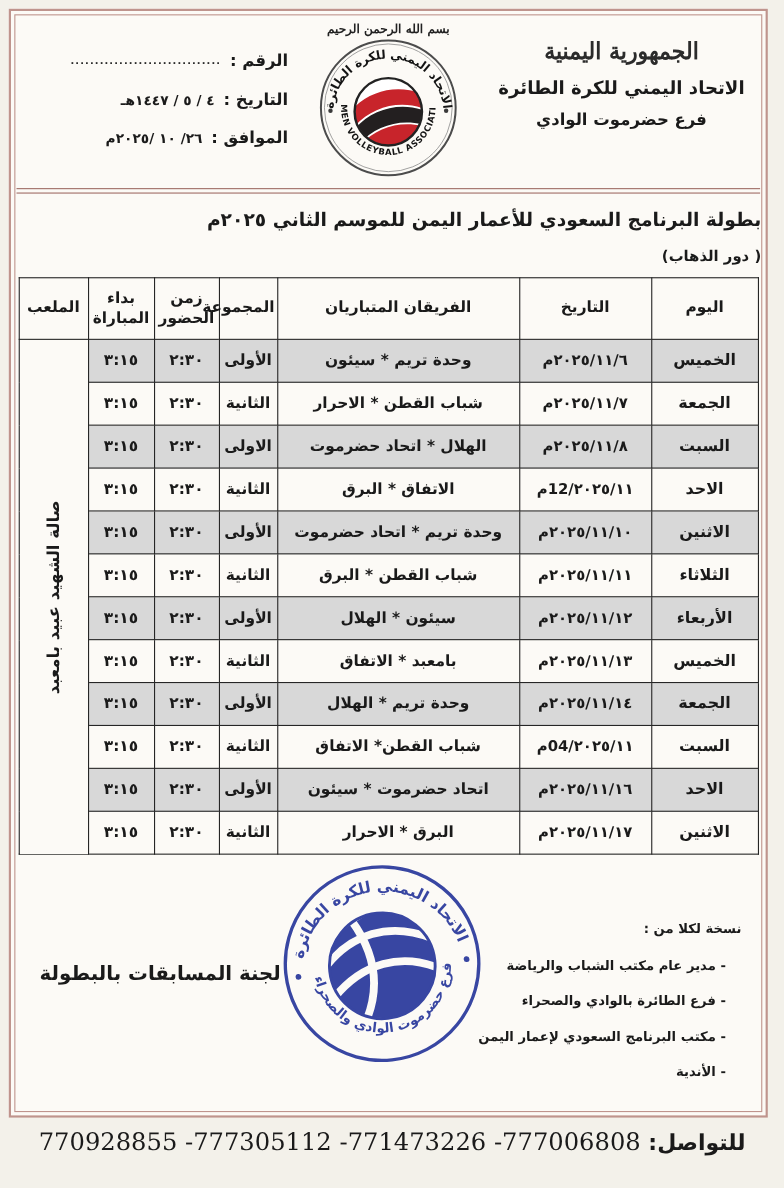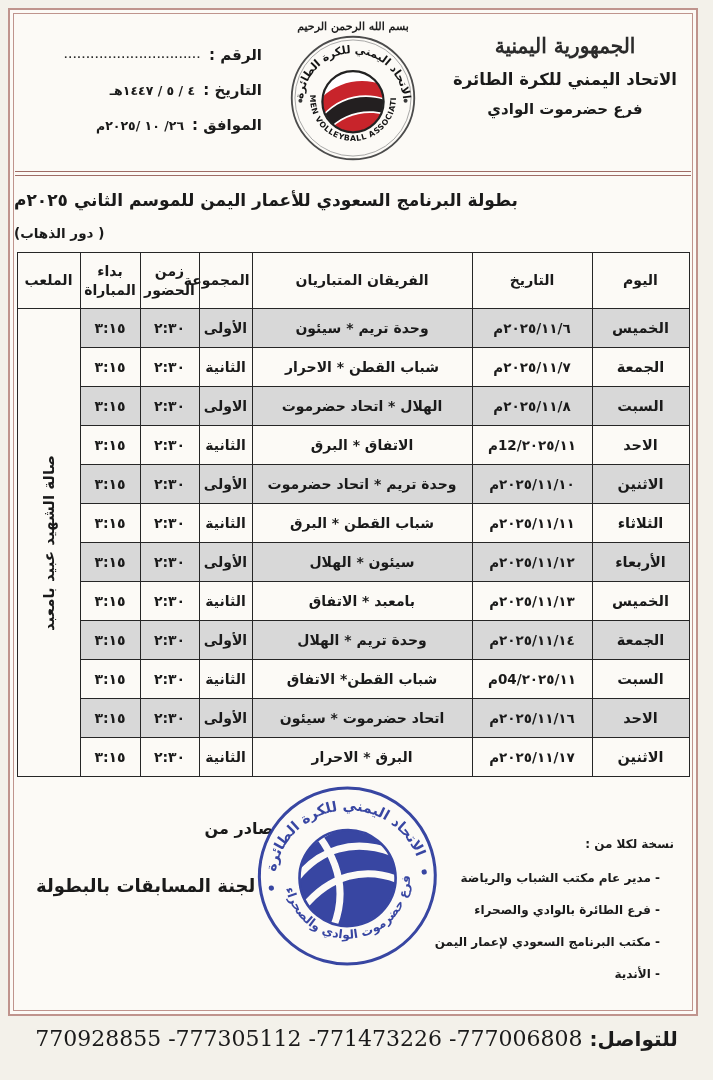--- a/index.html
+++ b/index.html
@@ -43,21 +43,21 @@
     font-family:"DejaVu Serif", serif; font-weight:bold; font-size:20px;
     color:#2b2b2b; transform:scaleY(1.05); letter-spacing:1px;
   }
   .federation { font-weight:bold; font-size:16.5px; margin-top:12px; }
   .branch { font-weight:bold; font-size:15px; margin-top:11px; }
 
   
   .rule { height:3px; border-top:1.5px solid #9f6c65; border-bottom:1.5px solid #9f6c65; margin:0 1px; }
 
   
-  .title-wrap { text-align:left; padding-top:14px; padding-bottom:8px; direction:rtl; }
+  .title-wrap { text-align:right; padding-top:14px; padding-bottom:8px; direction:rtl; }
   .doc-title { font-weight:bold; font-size:17px; }
   .doc-subtitle { font-weight:bold; font-size:13.5px; margin-top:15px; }
 
   
   table.schedule {
     direction:rtl; border-collapse:collapse; table-layout:fixed;
     width:672px; margin:3px auto 0;
     background:#fcfaf6;
   }
   .schedule th, .schedule td {
@@ -286,21 +286,20 @@
           <td class="c-date">٢٠٢٥/١١/١٧م</td>
           <td class="c-teams">البرق * الاحرار</td>
           <td class="c-group">الثانية</td>
           <td class="c-attend">٢:٣٠</td>
           <td class="c-start">٣:١٥</td>
         </tr>
           </tbody>
       </table>
 
       <div class="footer">
-        <div class="issued">صادر من</div>
         <div class="committee">لجنة المسابقات بالبطولة</div>
 
         <div class="stamp-wrap">
           <svg width="182" height="182" viewBox="0 0 180 180" aria-hidden="true">
             <defs>
               <path id="stampTop" d="M 17,98 A 73,73 0 1 1 163,98"></path>
               <path id="stampBot" d="M 28,90 A 62,62 0 0 0 152,90"></path>
               <clipPath id="stampBallClip">
                   <circle cx="0" cy="0" r="47"></circle>
                 </clipPath>

